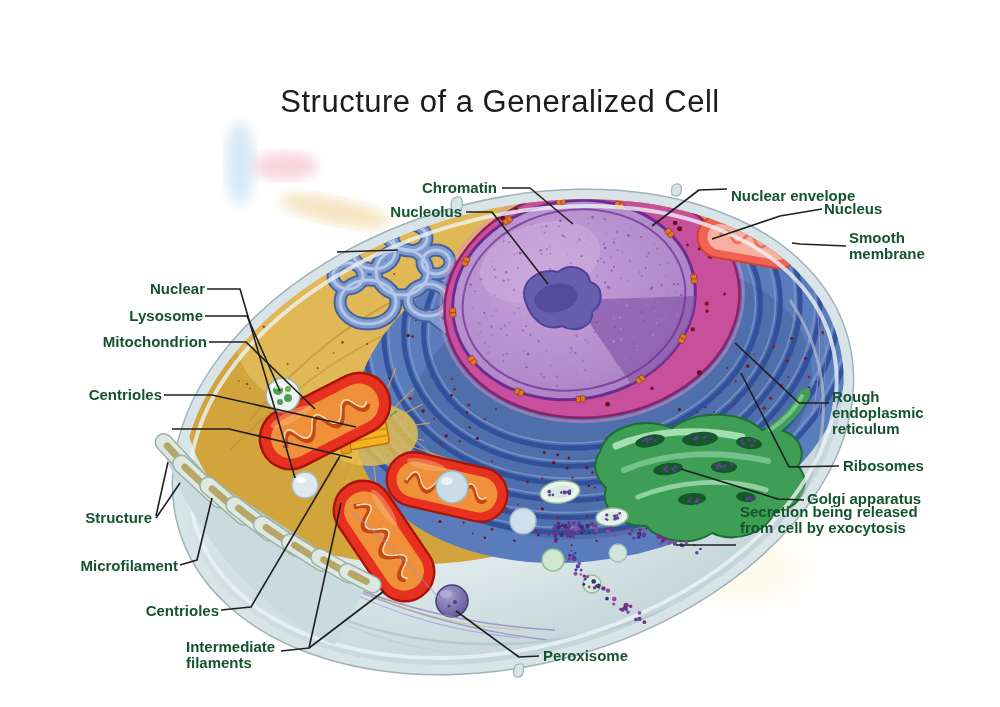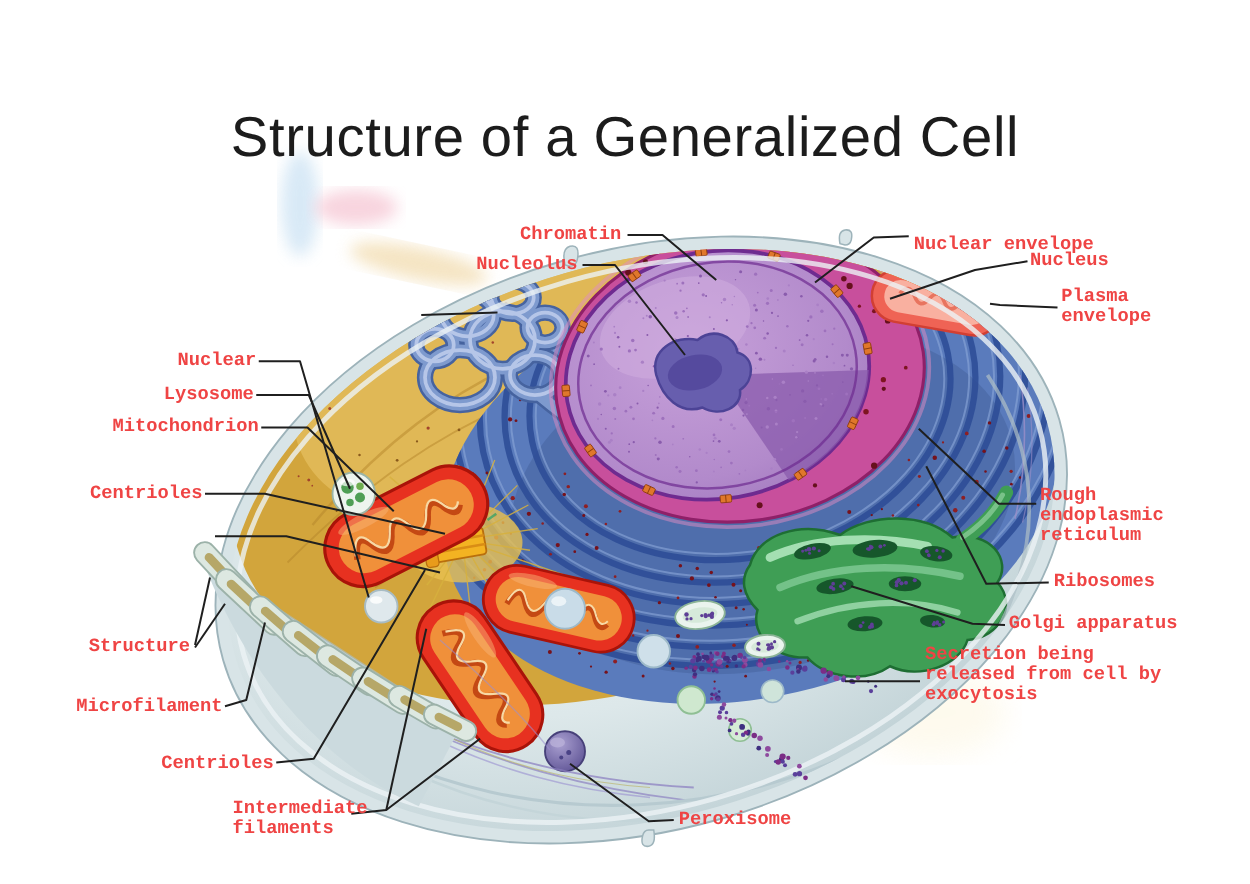--- a/index.html
+++ b/index.html
@@ -1,22 +1,22 @@
 <!DOCTYPE html>
 <html><head>
 <meta charset="utf-8">
 <style>
   html,body{margin:0;padding:0;background:#ffffff;}
   .stage{position:relative;width:1000px;height:707px;overflow:hidden;background:#ffffff;
          font-family:"Liberation Sans", sans-serif;}
   .stage svg{position:absolute;left:0;top:0;}
   .title{position:absolute;left:0;right:0;top:84px;text-align:center;
-         font-size:45px;font-weight:400;color:#1c1c1c;letter-spacing:.5px;}
+         font-size:31px;font-weight:400;color:#1c1c1c;letter-spacing:.5px;}
   .lbl{position:absolute;font-size:15px;font-weight:bold;line-height:16px;
-       color:#ef4444;white-space:nowrap;font-family:Liberation Mono, monospace;}
+       color:#14532d;white-space:nowrap;}
   .lbl.wrap{white-space:normal;}
   .lbl.r{text-align:right;}
 </style>
 </head>
 <body>
 
 <div class="stage">
 
 <svg width="1000" height="707" viewBox="0 0 1000 707">
   <defs>
@@ -1025,20 +1025,20 @@
 <div class="lbl r" style="right:795px;top:281px">Nuclear</div>
 <div class="lbl r" style="right:797px;top:308px">Lysosome</div>
 <div class="lbl r" style="right:793px;top:334px">Mitochondrion</div>
 <div class="lbl r" style="right:838px;top:387px">Centrioles</div>
 <div class="lbl r" style="right:848px;top:510px">Structure</div>
 <div class="lbl r" style="right:822px;top:558px">Microfilament</div>
 <div class="lbl r" style="right:781px;top:603px">Centrioles</div>
 <div class="lbl wrap" style="left:186px;top:639px;width:112px">Intermediate filaments</div>
 <div class="lbl" style="left:731px;top:188px">Nuclear envelope</div>
 <div class="lbl" style="left:824px;top:201px">Nucleus</div>
-<div class="lbl wrap" style="left:849px;top:230px;width:92px">Plasma envelope</div>
+<div class="lbl wrap" style="left:849px;top:230px;width:92px">Smooth membrane</div>
 <div class="lbl wrap" style="left:832px;top:389px;width:118px">Rough endoplasmic reticulum</div>
 <div class="lbl" style="left:843px;top:458px">Ribosomes</div>
 <div class="lbl" style="left:807px;top:491px">Golgi apparatus</div>
-<div class="lbl wrap" style="left:740px;top:516px;width:198px">Secretion being released from cell by exocytosis</div>
+<div class="lbl wrap" style="left:740px;top:504px;width:198px">Secretion being released from cell by exocytosis</div>
 <div class="lbl" style="left:543px;top:648px">Peroxisome</div>
 
 </div>
 
 </body></html>

